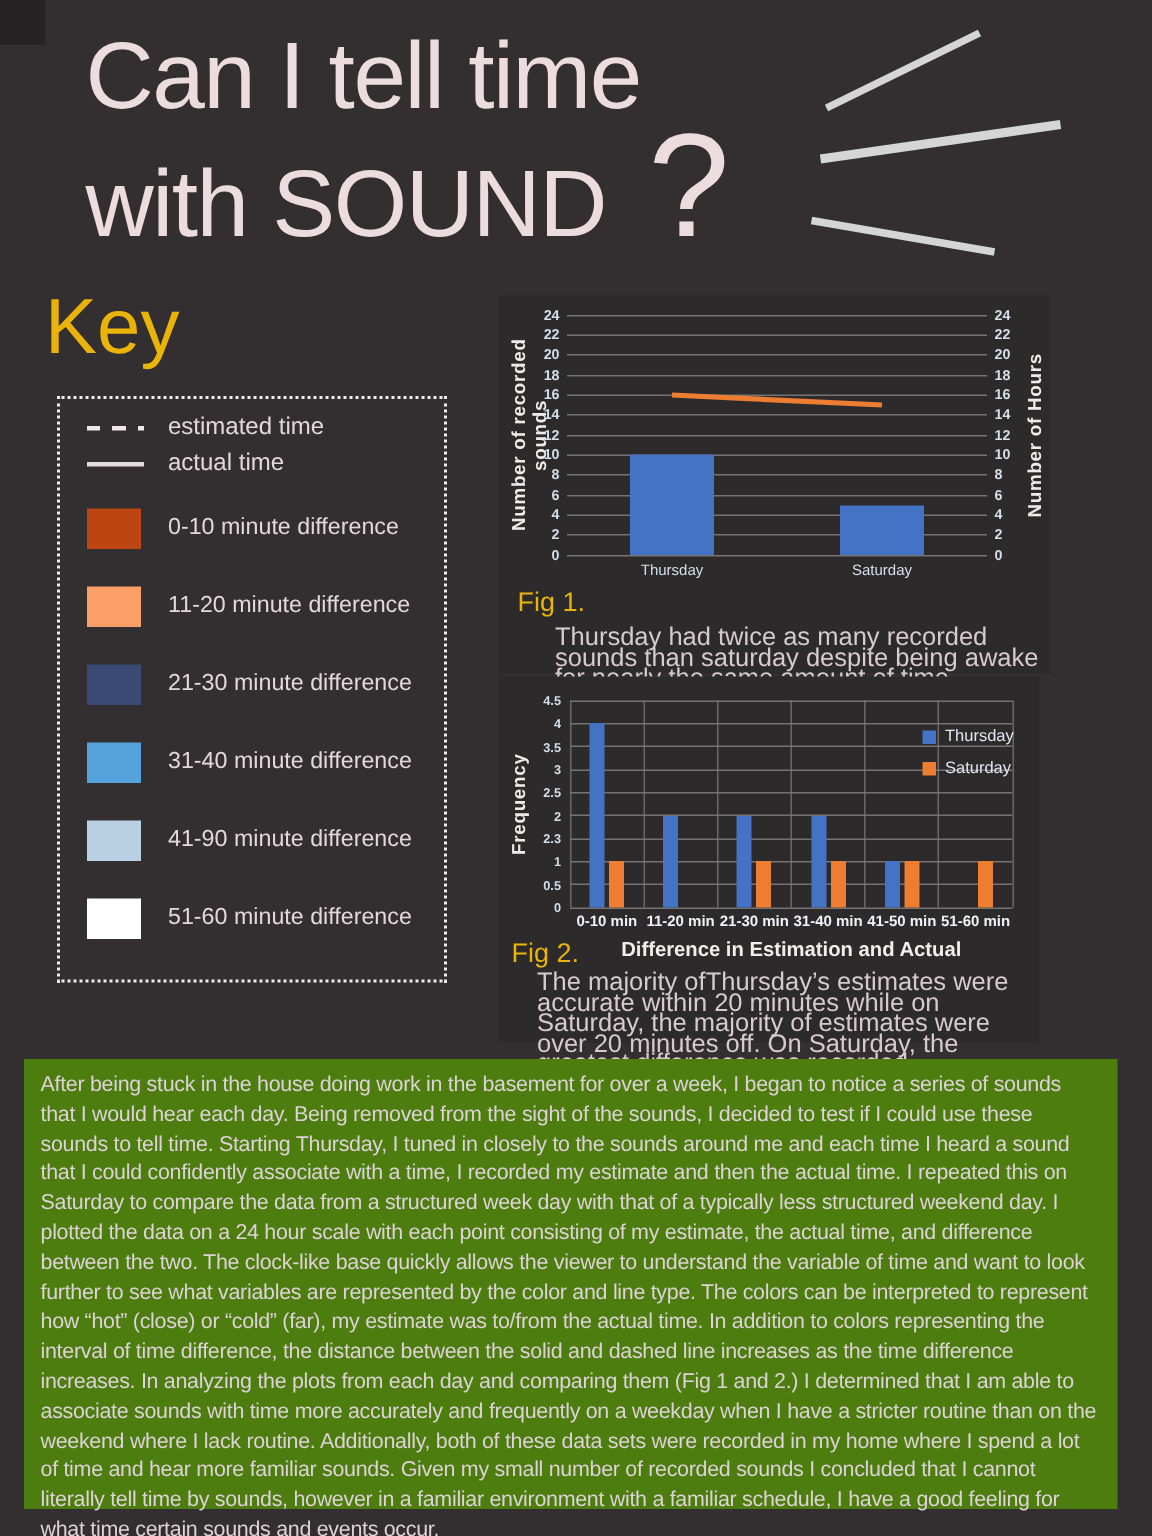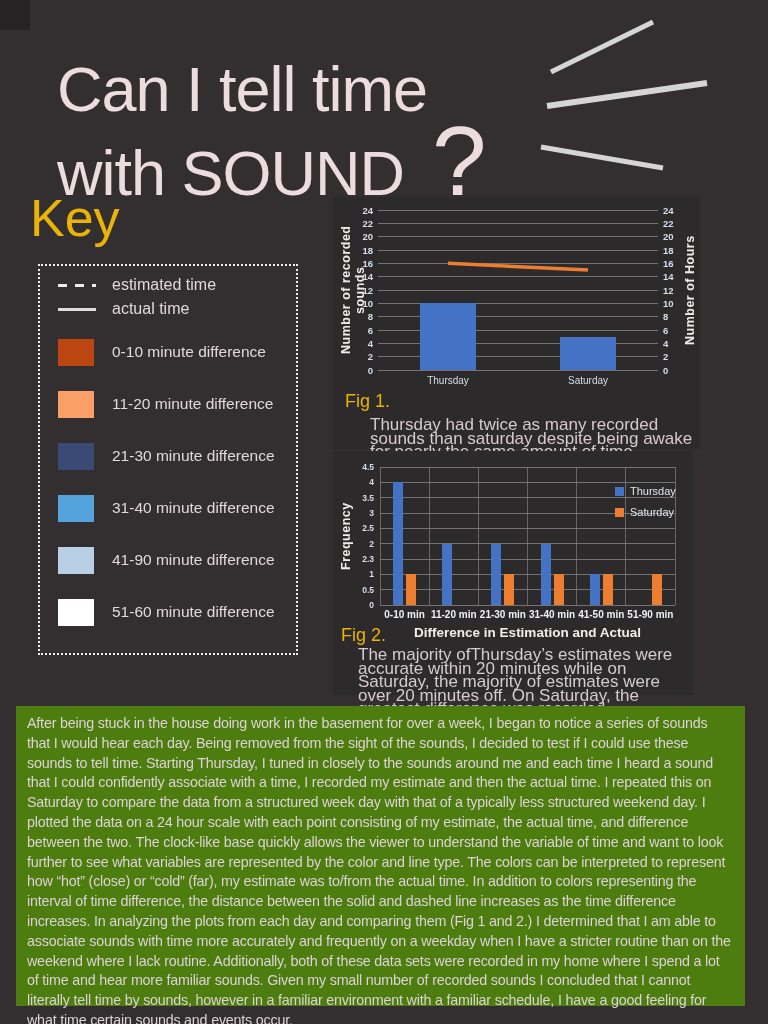--- a/index.html
+++ b/index.html
@@ -2,21 +2,21 @@
 <html><head>
 <meta charset="utf-8">
 <style>
   html,body{margin:0;padding:0;background:#332f30;}
   *{box-sizing:border-box;}
   .poster{position:relative;width:768px;height:1024px;background:#332f30;overflow:hidden;
           font-family:"Liberation Sans", sans-serif;}
   .corner{position:absolute;left:0;top:0;width:30px;height:30px;background:#272324;}
 
   
-  .title{position:absolute;left:57px;top:14px;color:#ecdce0;margin-top:38px;}
+  .title{position:absolute;left:57px;top:14px;color:#ecdce0;}
   .t1{font-size:63px;line-height:74px;letter-spacing:-1px;}
   .t2{font-size:63px;line-height:70px;letter-spacing:-1px;display:flex;align-items:baseline;}
   .qmark{font-size:98px;margin-left:28px;letter-spacing:0;}
   .sound-lines{position:absolute;left:538px;top:16px;}
 
   
   .key-title{position:absolute;left:30px;top:188px;font-size:52px;color:#eab308;}
   .key-box{position:absolute;left:38px;top:264px;width:260px;height:391px;border:2px dotted #f2eaed;}
   .key-line-row{position:absolute;left:18px;display:flex;align-items:center;gap:16px;height:22px;}
   .kline{width:38px;height:3px;flex:0 0 38px;}
@@ -244,21 +244,21 @@
             <span>Saturday</span>
           </div>
         </div>
       </div>
     <div class="xlabels" id="f2-xlabels">
         <div class="xlab" style="left: 0px; width: 49.1667px;">0-10 min</div>
         <div class="xlab" style="left: 49.1667px; width: 49.1667px;">11-20 min</div>
         <div class="xlab" style="left: 98.3333px; width: 49.1667px;">21-30 min</div>
         <div class="xlab" style="left: 147.5px; width: 49.1667px;">31-40 min</div>
         <div class="xlab" style="left: 196.667px; width: 49.1667px;">41-50 min</div>
-        <div class="xlab" style="left: 245.833px; width: 49.1667px;">51-90 min</div>
+        <div class="xlab" style="left: 245.833px; width: 49.1667px;">51-60 min</div>
       </div>
     <div class="fig-label" id="fig2-label">Fig 2.</div>
     <div class="fig2-title">Difference in Estimation and Actual</div>
     <div class="caption" id="fig2-caption">The majority ofThursday’s estimates were accurate within 20 minutes while on Saturday, the majority of estimates were over 20 minutes off. On Saturday, the greatest difference was recorded.</div>
   </div>
 
   <div class="para-box">
     <div class="para-text">After being stuck in the house doing work in the basement for over a week, I began to notice a series of sounds that I would hear each day. Being removed from the sight of the sounds, I decided to test if I could use these sounds to tell time. Starting Thursday, I tuned in closely to the sounds around me and each time I heard a sound that I could confidently associate with a time, I recorded my estimate and then the actual time. I repeated this on Saturday to compare the data from a structured week day with that of a typically less structured weekend day. I plotted the data on a 24 hour scale with each point consisting of my estimate, the actual time, and difference between the two. The clock-like base quickly allows the viewer to understand the variable of time and want to look further to see what variables are represented by the color and line type. The colors can be interpreted to represent how “hot” (close) or “cold” (far), my estimate was to/from the actual time. In addition to colors representing the interval of time difference, the distance between the solid and dashed line increases as the time difference increases. In analyzing the plots from each day and comparing them (Fig 1 and 2.) I determined that I am able to associate sounds with time more accurately and frequently on a weekday when I have a stricter routine than on the weekend where I lack routine. Additionally, both of these data sets were recorded in my home where I spend a lot of time and hear more familiar sounds. Given my small number of recorded sounds I concluded that I cannot literally tell time by sounds, however in a familiar environment with a familiar schedule, I have a good feeling for what time certain sounds and events occur.</div>
   </div>
 </div>

